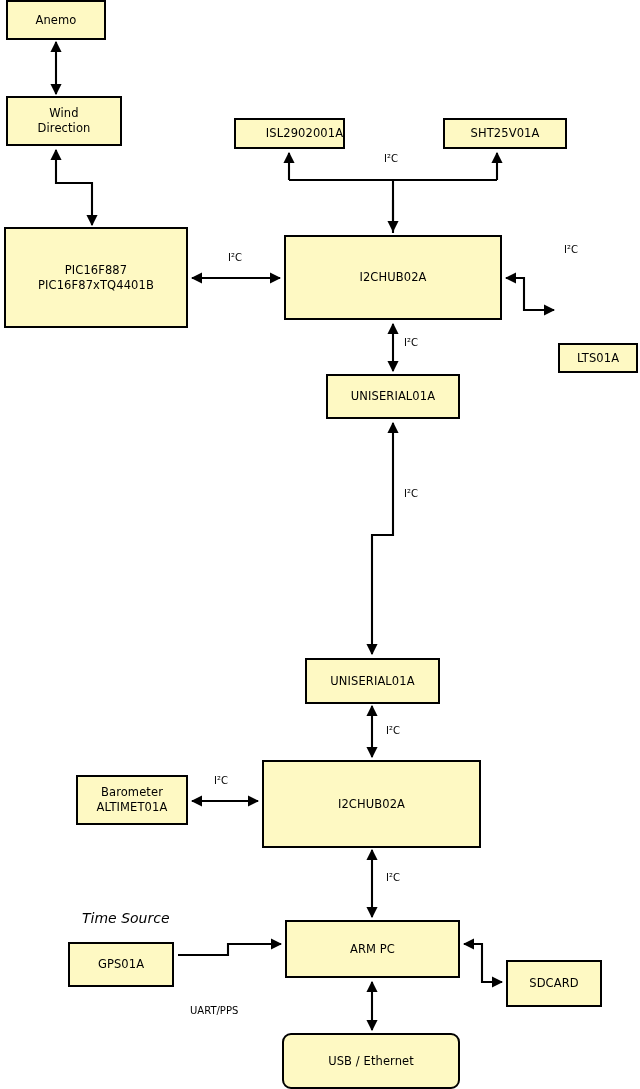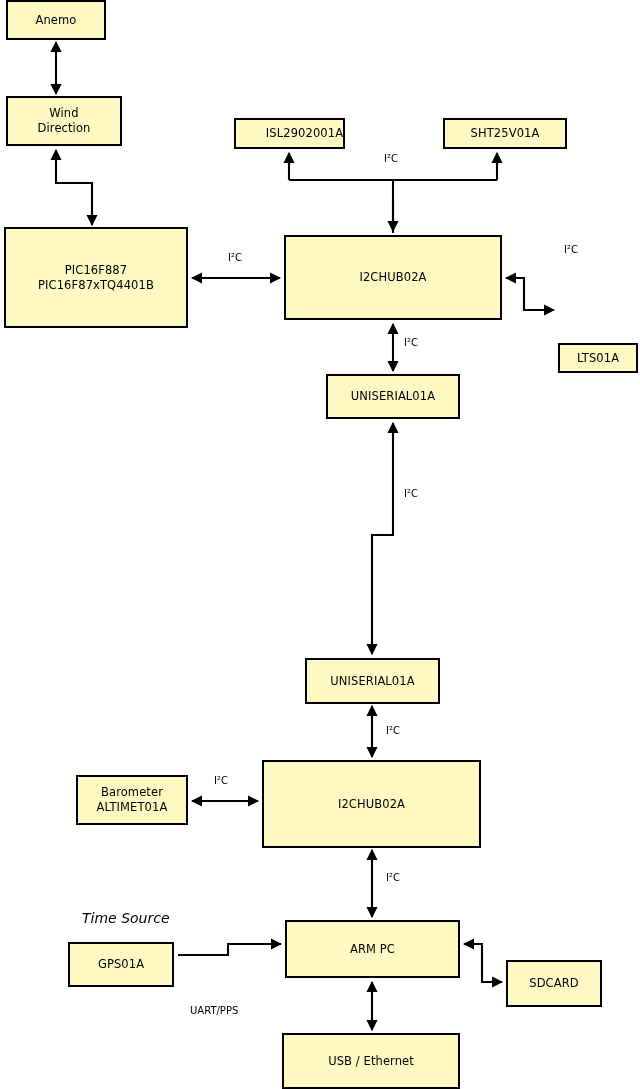--- a/index.html
+++ b/index.html
@@ -160,21 +160,21 @@
   </div>
 
   <div class="node" style="left:285px; top:920px; width:175px; height:58px;">
     <span class="node-label">ARM PC</span>
   </div>
 
   <div class="node" style="left:506px; top:960px; width:96px; height:47px;text-align:center;">
     <span class="node-label">SDCARD</span>
   </div>
 
-  <div class="node" style="left:282px; top:1033px; width:178px; height:56px;">
+  <div class="node" style="left:282px; top:1033px; width:178px; height:56px;border-radius:9px;">
     <span class="node-label">USB / Ethernet</span>
   </div>
 
   <div class="edge-label" style="left:228px; top:252px;">I²C</div>
 
   <div class="edge-label" style="left:384px; top:153px;">I²C</div>
 
   <div class="edge-label" style="left:564px; top:244px;">I²C</div>
 
   <div class="edge-label" style="left:404px; top:337px;">I²C</div>

